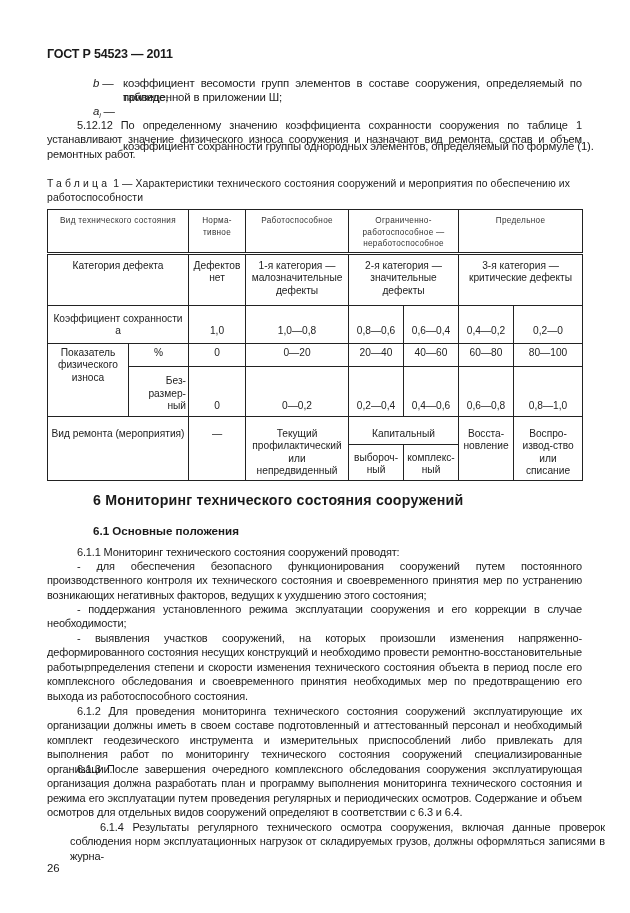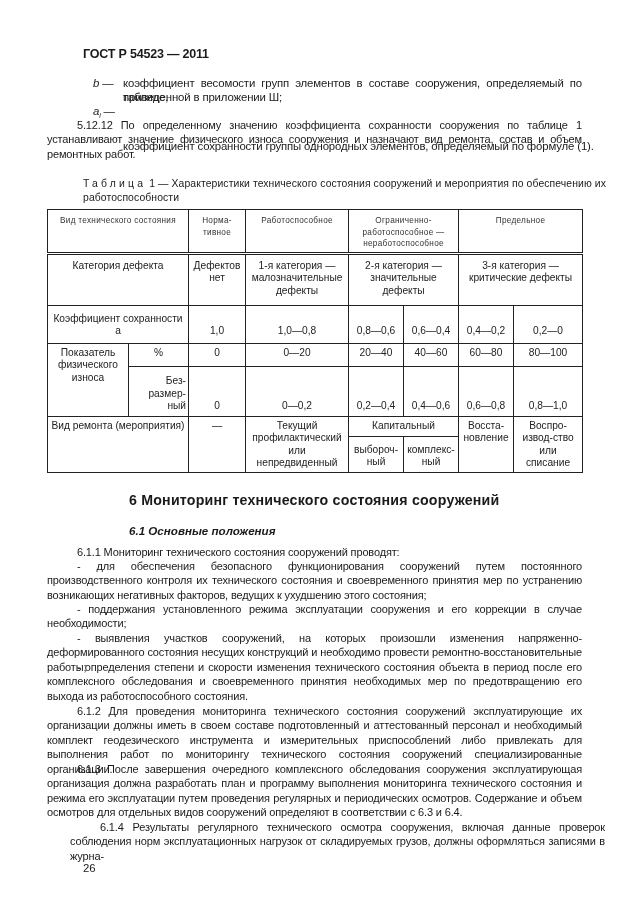--- a/index.html
+++ b/index.html
@@ -1,39 +1,39 @@
 <!DOCTYPE html>
 <html><head>
 <meta charset="utf-8">
 <style>
   html, body { margin: 0; padding: 0; background: #ffffff; }
   body { width: 630px; height: 913px; position: relative; overflow: hidden;
          font-family: "Liberation Sans", sans-serif; color: #1a1a1a; }
-  .abs { position: absolute; margin-left: 36px; }
+  .abs { position: absolute; }
   .hdr { left: 47px; top: 47px; font-size: 12.5px; font-weight: bold; letter-spacing: -0.2px; }
   .p { position: absolute; left: 47px; width: 535px; font-size: 11px; line-height: 14.4px;
        text-align: justify; letter-spacing: -0.15px; }
   .ind { text-indent: 30px; }
   .defl { position: absolute; font-size: 11.4px; line-height: 14.4px; letter-spacing: -0.15px; }
   .cap { left: 47px; top: 177px; width: 535px; font-size: 10.4px; line-height: 13.5px; letter-spacing: 0.1px; }
   .cap .sp { letter-spacing: 3.2px; }
   table.t { position: absolute; left: 47px; top: 209px; width: 535px; border-collapse: collapse;
             table-layout: fixed; font-size: 10.2px; color: #222; }
   table.t td { border: 1px solid #222; text-align: center; vertical-align: top; padding: 2px 2px; line-height: 12.5px; }
   table.t td.h { font-size: 8.2px; letter-spacing: 0.3px; line-height: 11.5px; padding-top: 5px; color: #333; }
   table.t tr.r1 td { height: 32px; border-bottom: 3px double #222; }
   table.t tr.r2 td { height: 43px; padding-top: 5px; }
   table.t tr.r3 td { height: 29px; vertical-align: bottom; padding-bottom: 5px; margin-top: 36px; }
   table.t tr.r4 td { height: 17px; padding-top: 3px; }
   table.t tr.r5 td { height: 44px; vertical-align: bottom; padding-bottom: 3px; }
   table.t td.top { vertical-align: top; padding-top: 3px; }
-  table.t tr.r6 td { height: 14px; padding-top: 3px; }
+  table.t tr.r6 td { height: 14px; padding-top: 11px; }
   table.t tr.r7 td { height: 30px; vertical-align: bottom; padding-bottom: 3px; }
   .h1 { left: 93px; top: 492px; font-size: 14.2px; font-weight: bold; letter-spacing: 0.2px; }
-  .h2 { left: 93px; top: 524px; font-size: 11.6px; font-weight: bold; font-style: italic; }
+  .h2 { left: 93px; top: 524px; font-size: 11.6px; font-weight: bold; }
   .pg { left: 47px; top: 862px; font-size: 11.4px; }
 </style>
 </head>
 <body>
 
 <div class="abs hdr">ГОСТ Р 54523 — 2011</div>
 
 <div class="defl" style="left:93px; top:76px;">
   <i>b</i>
   <span>—</span>

